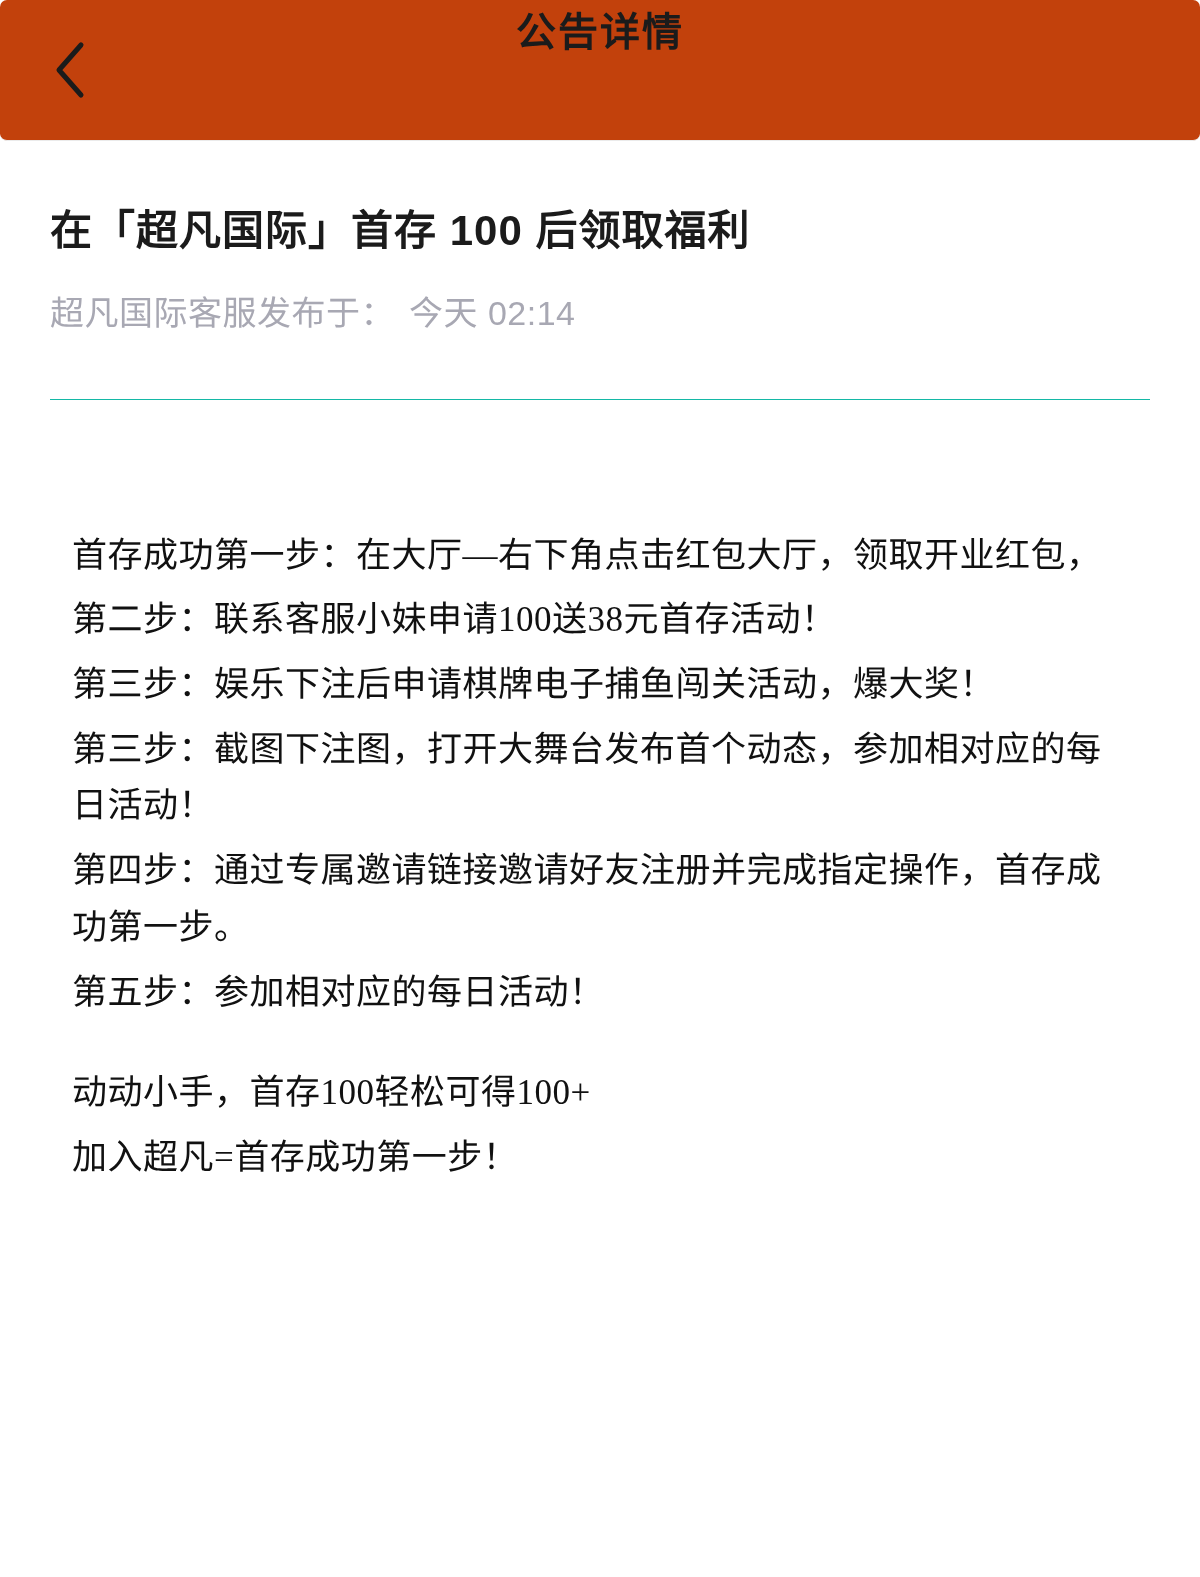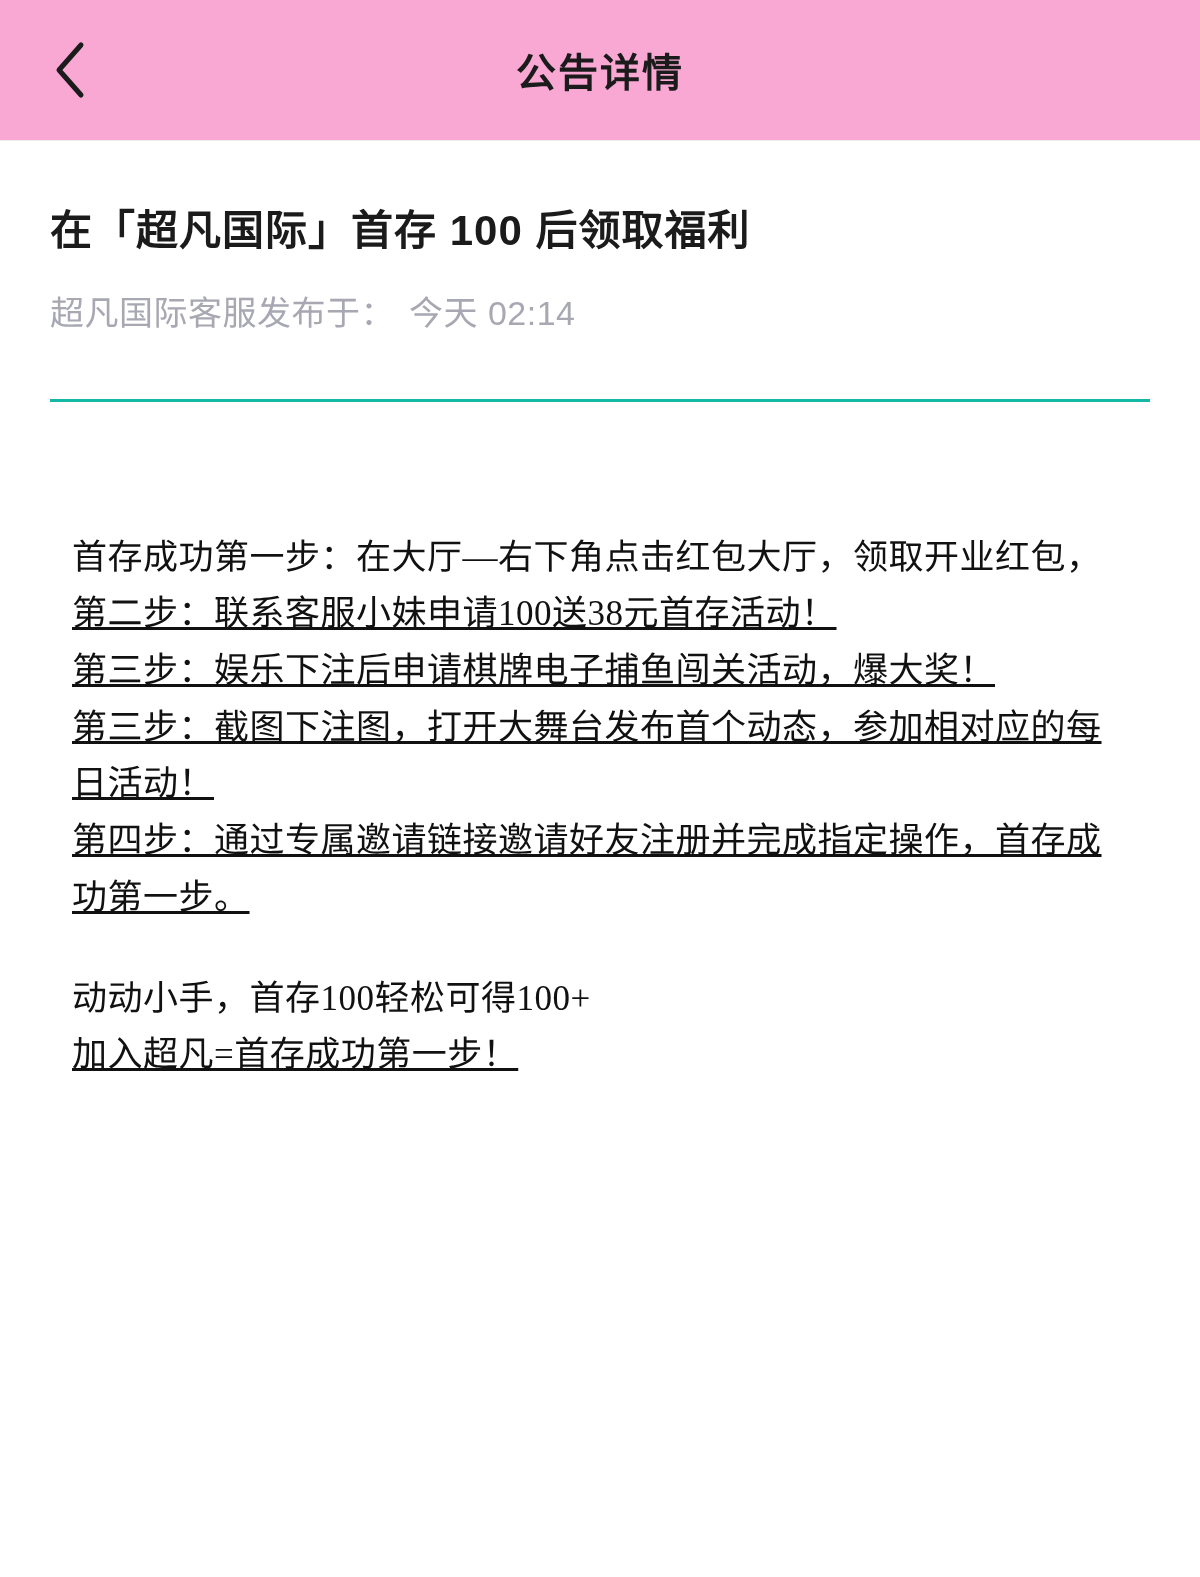--- a/index.html
+++ b/index.html
@@ -13,23 +13,23 @@
     font-family: "Liberation Sans", "DejaVu Sans", sans-serif;
     color: #222222;
     overflow: hidden;
   }
 
   
   .navbar {
     position: relative;
     height: 140px;
     border-bottom: 1px solid #ebebeb;
-    background: #f9a8d4;
+    background: #c2410c;
     display: flex;
-    align-items: center;
+    border-radius: 7px;
   }
   .nav-back {
     position: absolute;
     left: 40px;
     top: 50%;
     transform: translateY(-50%);
     width: 60px;
     height: 60px;
     display: flex;
     align-items: center;
@@ -48,21 +48,21 @@
     color: #1b1b1b;
     font-family: "Liberation Sans", "DejaVu Sans", sans-serif;
   }
 
   
   .article {
     padding: 0 50px;
   }
   .article-head {
     padding-top: 62px;
-    border-bottom: 3px solid #14b8a6;
+    border-bottom: 1px solid #14b8a6;
     padding-bottom: 64px;
   }
   .article-title {
     font-size: 42px;
     font-weight: bold;
     line-height: 1.35;
     color: #1b1b1b;
     letter-spacing: 1px;
     margin: 0 0 26px 0;
   }
@@ -83,22 +83,21 @@
     font-family: "Liberation Serif", "DejaVu Serif", serif;
     font-size: 35px;
     line-height: 1.62;
     color: #111111;
     letter-spacing: 0.5px;
   }
   .para {
     margin: 0;
   }
   .para + .para {
-    margin-top: 0;
-    text-decoration: underline;
+    margin-top: 8px;
   }
   .para-gap {
     height: 44px;
   }
 </style>
 </head>
 <body>
 
 <div class="navbar">
   <div class="nav-back">
@@ -121,18 +120,19 @@
     </div>
   </div>
 
   <div class="article-body">
     <div class="para-gap"></div>
     <p class="para">首存成功第一步：在大厅—右下角点击红包大厅，领取开业红包，</p>
     <p class="para">第二步：联系客服小妹申请100送38元首存活动！</p>
     <p class="para">第三步：娱乐下注后申请棋牌电子捕鱼闯关活动，爆大奖！</p>
     <p class="para">第三步：截图下注图，打开大舞台发布首个动态，参加相对应的每日活动！</p>
     <p class="para">第四步：通过专属邀请链接邀请好友注册并完成指定操作，首存成功第一步。</p>
+    <p class="para">第五步：参加相对应的每日活动！</p>
     <div class="para-gap"></div>
     <p class="para">动动小手，首存100轻松可得100+</p>
     <p class="para">加入超凡=首存成功第一步！</p>
   </div>
 
 </div>
 
 </body></html>

